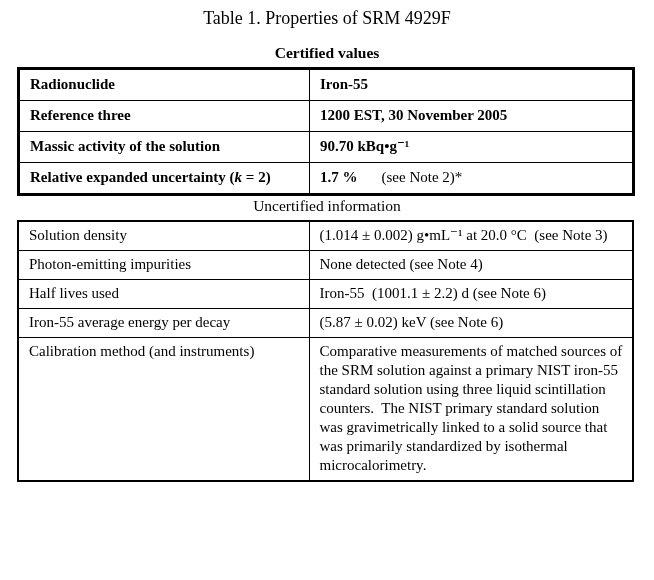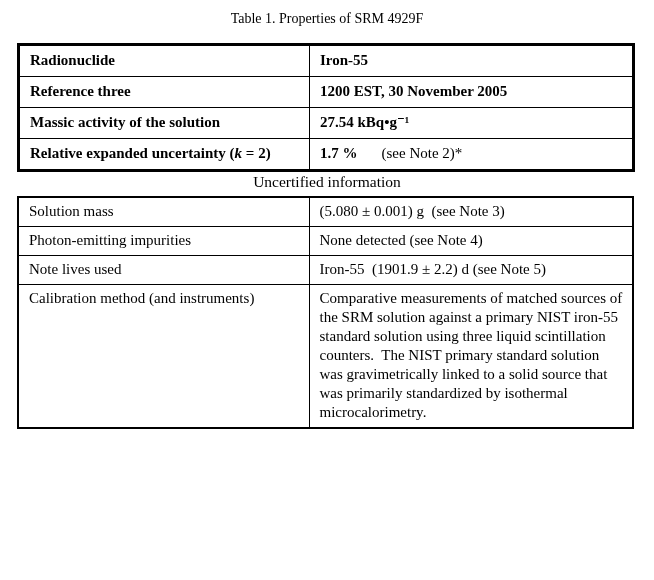--- a/index.html
+++ b/index.html
@@ -6,21 +6,21 @@
   html, body {
     width: 654px; height: 580px;
     background: #ffffff;
     overflow: hidden;
     font-family: "Liberation Serif", "DejaVu Serif", serif;
     color: #000000;
   }
   .doc { padding-top: 9px; }
   .doc-title {
     text-align: center;
-    font-size: 14px;
+    font-size: 18px;
     font-weight: normal;
     line-height: 19px;
     margin-bottom: 15px;
   }
   .section-heading {
     text-align: center;
     font-size: 15.5px;
     line-height: 19px;
     margin-bottom: 5px;
   }
@@ -51,65 +51,70 @@
   .note { font-weight: normal; margin-left: 8px; padding-left: 16px; }
   .it { font-style: italic; }
 </style>
 </head>
 <body>
 
 <div class="doc">
 
   <div class="doc-title">Table 1. Properties of SRM 4929F</div>
 
+  <div class="section-heading bold">Certified values</div>
 
   <table class="certified">
     <colgroup>
         <col class="c-label">
         <col class="c-value">
       </colgroup>
     <tbody>
       <tr>
         <td class="lbl">Radionuclide</td>
         <td class="val">Iron-55</td>
       </tr>
       <tr>
         <td class="lbl">Reference three</td>
         <td class="val">1200 EST, 30 November 2005</td>
       </tr>
       <tr>
         <td class="lbl">Massic activity of the solution</td>
-        <td class="val">27.54 kBq•g⁻¹</td>
+        <td class="val">90.70 kBq•g⁻¹</td>
       </tr>
       <tr>
         <td class="lbl"><span>Relative expanded uncertainty (</span><span class="it">k</span><span> = 2)</span></td>
         <td class="val"><span>1.7 %</span><span class="note">(see Note 2)*</span></td>
       </tr>
     </tbody>
   </table>
 
   <div class="section-heading gap-before-uncertified">Uncertified information</div>
 
   <table class="uncertified">
     <colgroup>
         <col class="c-label">
         <col class="c-value">
       </colgroup>
     <tbody>
       <tr>
-        <td class="lbl">Solution mass</td>
-        <td class="val">(5.080 ± 0.001) g  (see Note 3)</td>
+        <td class="lbl">Solution density</td>
+        <td class="val">(1.014 ± 0.002) g•mL⁻¹ at 20.0 °C  (see Note 3)</td>
       </tr>
       <tr>
         <td class="lbl">Photon-emitting impurities</td>
         <td class="val">None detected (see Note 4)</td>
       </tr>
       <tr>
-        <td class="lbl">Note lives used</td>
-        <td class="val">Iron-55  (1901.9 ± 2.2) d (see Note 5)</td>
+        <td class="lbl">Half lives used</td>
+        <td class="val">Iron-55  (1001.1 ± 2.2) d (see Note 6)</td>
+      </tr>
+      <tr>
+        <td class="lbl">Iron-55 average energy per decay</td>
+        <td class="val">(5.87 ± 0.02) keV (see Note 6)</td>
       </tr>
       <tr>
         <td class="lbl">Calibration method (and instruments)</td>
         <td class="val">Comparative measurements of matched sources of the SRM solution against a primary NIST iron-55 standard solution using three liquid scintillation counters.  The NIST primary standard solution was gravimetrically linked to a solid source that was primarily standardized by isothermal microcalorimetry.</td>
       </tr>
     </tbody>
   </table>
 
 </div>
 

